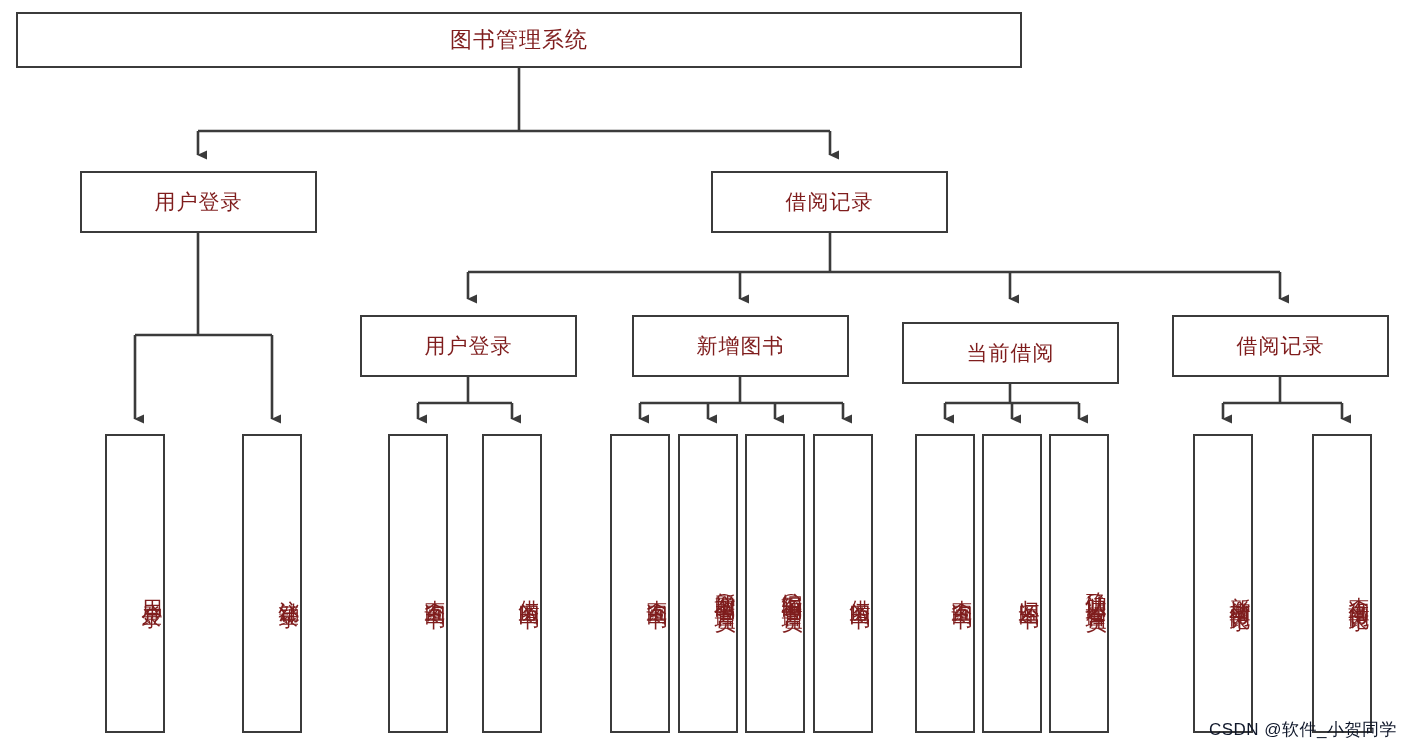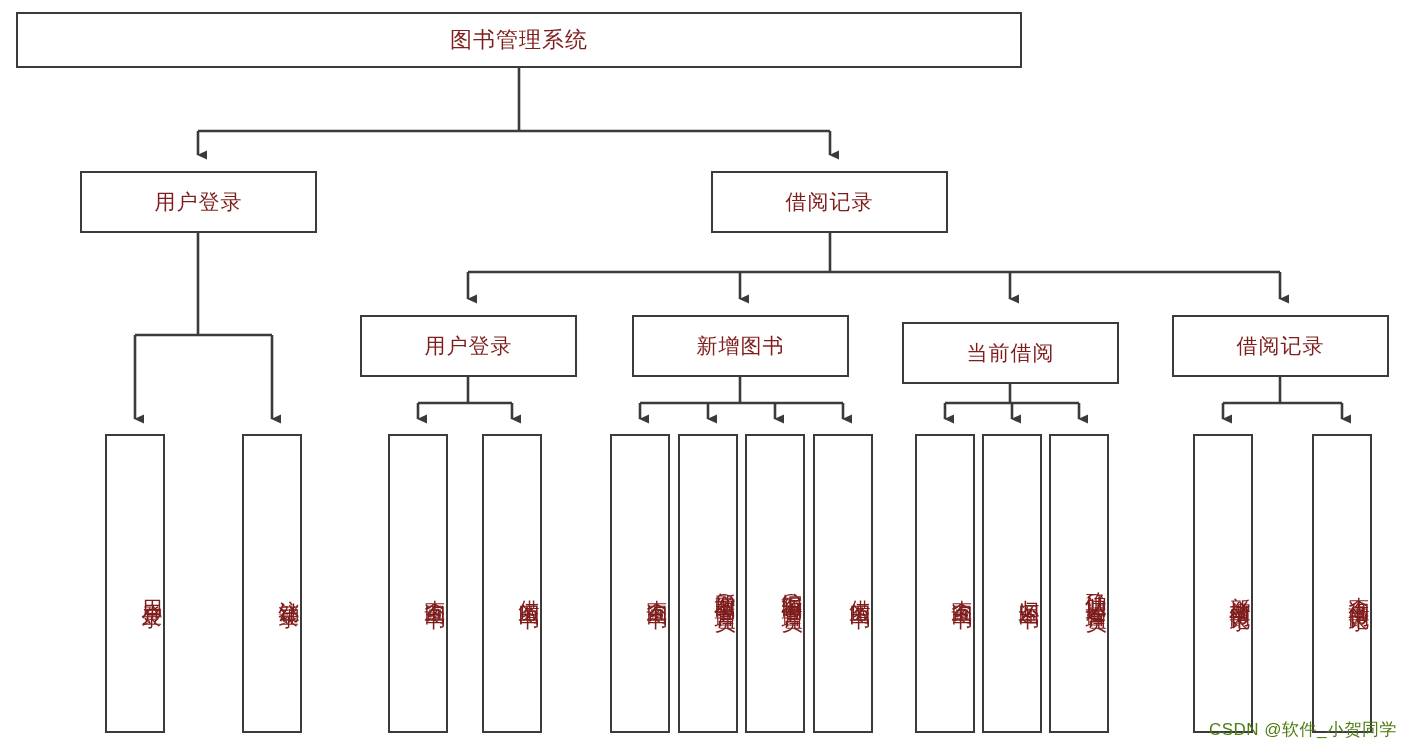--- a/index.html
+++ b/index.html
@@ -55,21 +55,21 @@
     justify-content: center;
   }
   .node-label {
     white-space: pre;
   }
   .watermark {
     position: absolute;
     right: 8px;
     bottom: 6px;
     font-size: 17px;
-    color: #4d7c0f;
+    color: #0f172a;
     letter-spacing: 0.5px;
     z-index: 5;
     white-space: nowrap;
   }
 </style>
 </head>
 <body>
 
 <div id="canvas">
 

